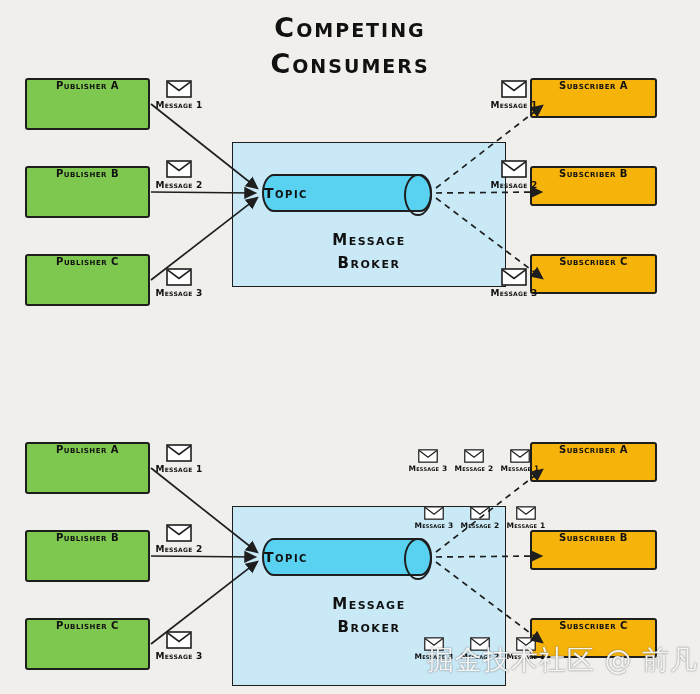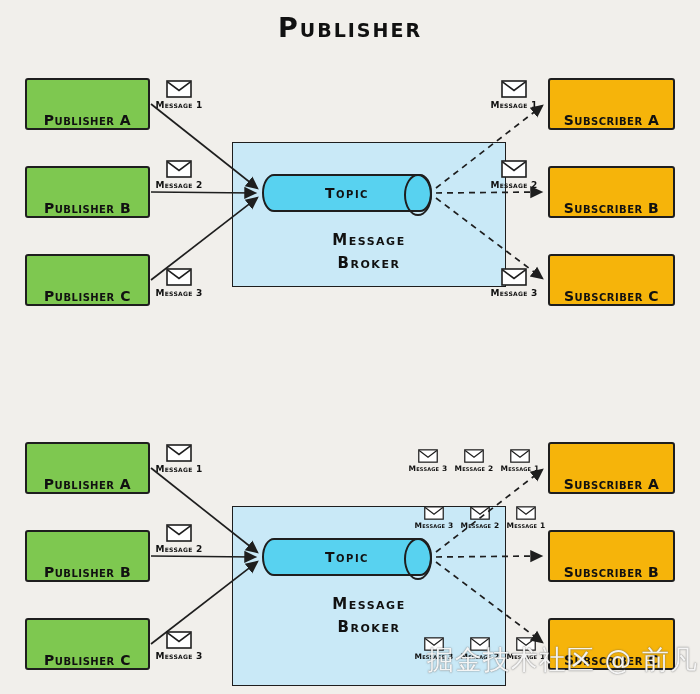--- a/index.html
+++ b/index.html
@@ -3,31 +3,31 @@
 <meta charset="utf-8">
 <style>
   *{margin:0;padding:0;box-sizing:border-box}
   body{background:#dcdcdc}
   .canvas{position:relative;width:700px;height:694px;overflow:hidden;
     background:var(--background,#f1efeb);
     font-family:"DejaVu Sans","Liberation Sans",sans-serif;color:#111}
   .title{position:absolute;left:0;width:700px;text-align:center;font-weight:700;
     font-size:27px;line-height:36px;letter-spacing:2px;font-variant:small-caps;z-index:2}
   .box{position:absolute;border:2px solid var(--stroke,#1e1e1e);border-radius:3px;
-    display:flex;align-items:flex-end;justify-content:center;font-variant:small-caps;
-    font-weight:700;font-size:14px;letter-spacing:.5px;z-index:2}
+    display:flex;align-items:flex-start;justify-content:center;font-variant:small-caps;
+    font-weight:700;font-size:10px;letter-spacing:.5px;z-index:2}
   .pub{left:25px;width:125px;height:52px;background:var(--publisher,#7ec850)}
-  .sub{left:548px;width:127px;height:52px;background:var(--subscriber,#f6b40a)}
+  .sub{left:530px;width:127px;height:40px;background:var(--subscriber,#f6b40a)}
   .broker{position:absolute;left:232px;width:274px;background:var(--broker-bg,#c9e9f7);
     border:1.6px solid var(--stroke,#1e1e1e);z-index:1}
   .broker-label{position:absolute;left:0;width:100%;text-align:center;font-variant:small-caps;
     font-weight:700;font-size:15px;line-height:23px;letter-spacing:1.5px}
   .topic{position:absolute;left:262px;width:170px;height:38px;background:var(--topic,#58d2f0);
     border:2px solid var(--stroke,#1e1e1e);border-radius:12px/19px;display:flex;align-items:center;
-    justify-content:center;font-variant:small-caps;font-weight:700;font-size:14px;
+    justify-content:flex-start;font-variant:small-caps;font-weight:700;font-size:14px;
     letter-spacing:1.5px;z-index:2}
   .topic::after{content:"";position:absolute;top:-2px;right:-2px;width:24px;height:38px;
     border:2px solid var(--stroke,#1e1e1e);border-radius:50%;pointer-events:none}
   .msg{position:absolute;width:60px;display:flex;flex-direction:column;align-items:center;gap:2px;z-index:2}
   .env{width:26px;height:18px;display:block}
   .lbl{font-variant:small-caps;font-weight:700;font-size:9px;letter-spacing:.3px;white-space:nowrap}
   .msg-row{position:absolute;display:flex;gap:4px;z-index:2}
   .msg-sm{width:42px;display:flex;flex-direction:column;align-items:center;gap:1px}
   .env-sm{width:20px;height:14px;display:block}
   .lbl-sm{font-variant:small-caps;font-weight:700;font-size:7.5px;letter-spacing:.2px;white-space:nowrap}
@@ -44,21 +44,22 @@
   <svg width="0" height="0" style="position:absolute">
     <defs>
       <symbol id="env-sym" viewBox="0 0 26 18">
         <rect x="1" y="1" width="24" height="16" fill="#ffffff" stroke="#1e1e1e" stroke-width="1.6"></rect>
         <path d="M1.5,1.8 L13,10.5 L24.5,1.8" fill="none" stroke="#1e1e1e" stroke-width="1.6"></path>
       </symbol>
     </defs>
   </svg>
 
   <div class="title" style="top:10px">
-    <div>Publisher</div>
+    <div>Competing</div>
+    <div>Consumers</div>
   </div>
 
   <div class="broker" style="top:142px;height:145px">
     <div class="broker-label" style="top:86px">
       <div>Message</div>
       <div>Broker</div>
     </div>
   </div>
 
   <div class="topic" style="top:174px">

